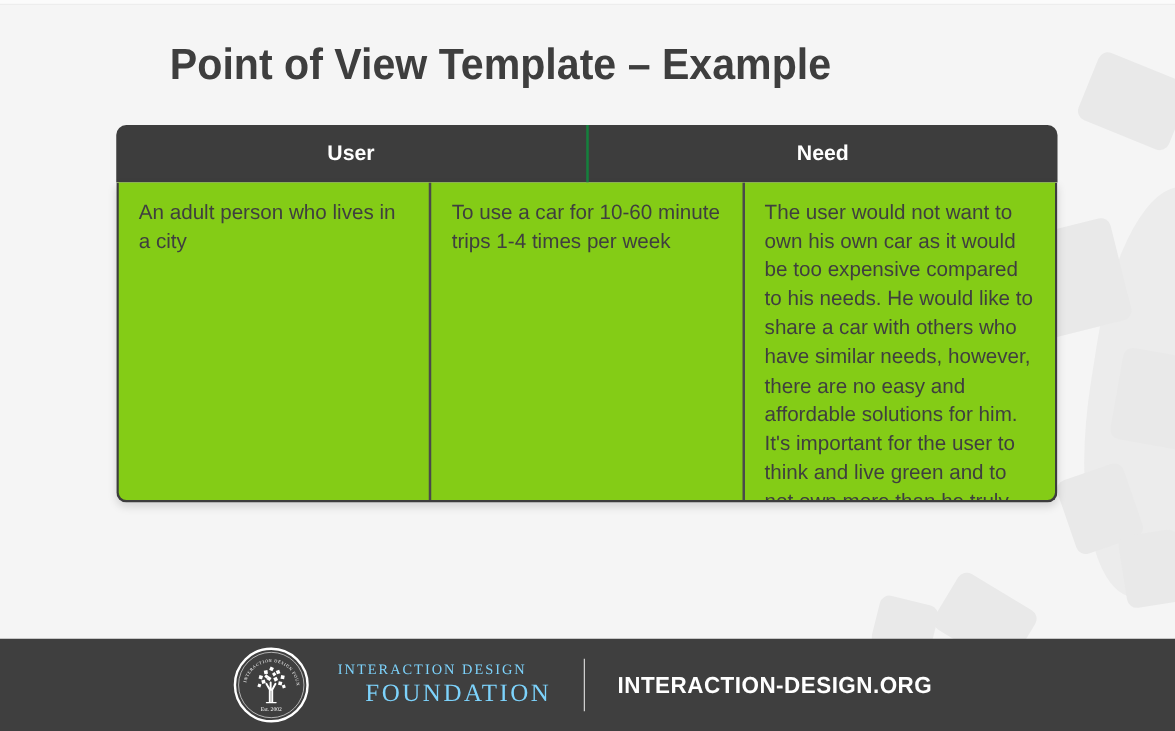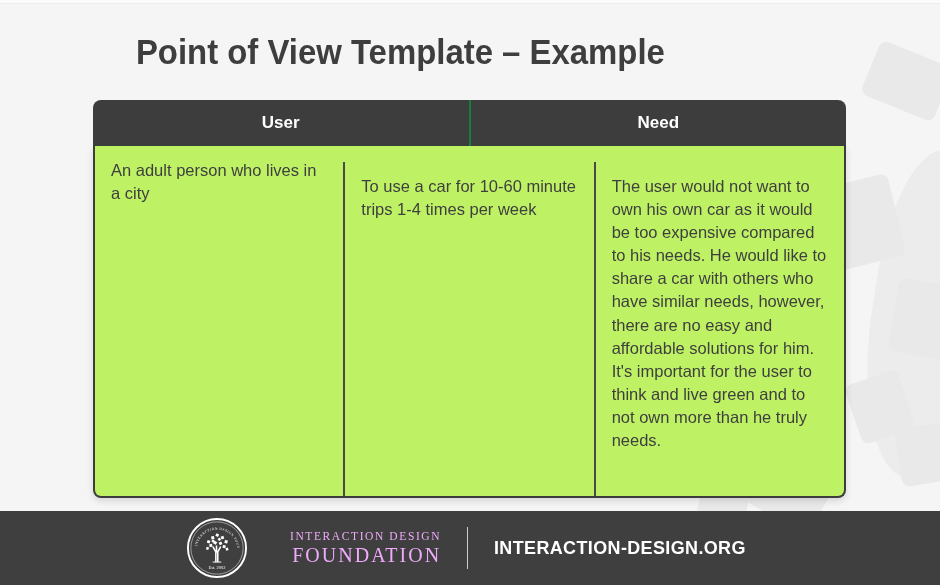--- a/index.html
+++ b/index.html
@@ -40,42 +40,42 @@
 
   
   .pov-table { position:absolute; left:93px; top:100px; width:753px; }
   .thead { display:flex; height:46px; background:#3d3d3d; border-radius:8px 8px 0 0; overflow:hidden; }
   .th {
     flex:1 1 0; display:flex; align-items:center; justify-content:center;
     color:#ffffff; font-weight:bold; font-size:17px;
   }
   .th + .th { border-left:2px solid #15803d; }
   .tbody {
-    display:flex; height:352px; background:#bef264;
+    display:flex; height:256px; background:#84cc16;
     border:2px solid #3d3d3d; border-top:none;
     border-radius:0 0 8px 8px;
     box-shadow:0 3px 7px rgba(0,0,0,0.13);
     overflow:hidden;
   }
   .td {
     flex:1 1 0; padding:13px 16px 12px 16px;
     font-size:16.5px; line-height:1.4; color:#3f3f3f;
   }
-  .td + .td { border-left:2px solid #4a4a4a;margin-top:16px; }
+  .td + .td { border-left:2px solid #4a4a4a; }
 
   
   .footer {
     position:absolute; left:0; top:511px; width:940px; height:74px;
     background:#3f3f3f;
     display:flex; align-items:center; justify-content:center;
     gap:22px;
   }
   .seal { flex:0 0 auto; }
-  .wordmark { display:flex; flex-direction:column; color:#f0abfc;
-    font-family:"Liberation Serif", serif;text-align:right; }
+  .wordmark { display:flex; flex-direction:column; color:#7dd3fc;
+    font-family:"Liberation Serif", serif; }
   .wordmark .line1 { font-size:11.5px; letter-spacing:1.6px; }
   .wordmark .line2 { font-size:20px; letter-spacing:2px; margin-top:2px;margin-left:22px; }
   .footer-divider { width:1px; height:42px; background:rgba(255,255,255,0.75); margin:0 4px; }
   .site {
     color:#ffffff; font-weight:bold; font-size:18.5px; letter-spacing:0.4px;
     transform:scaleX(0.97); transform-origin:left center; white-space:nowrap;
   }
 </style>
 </head>
 <body>

